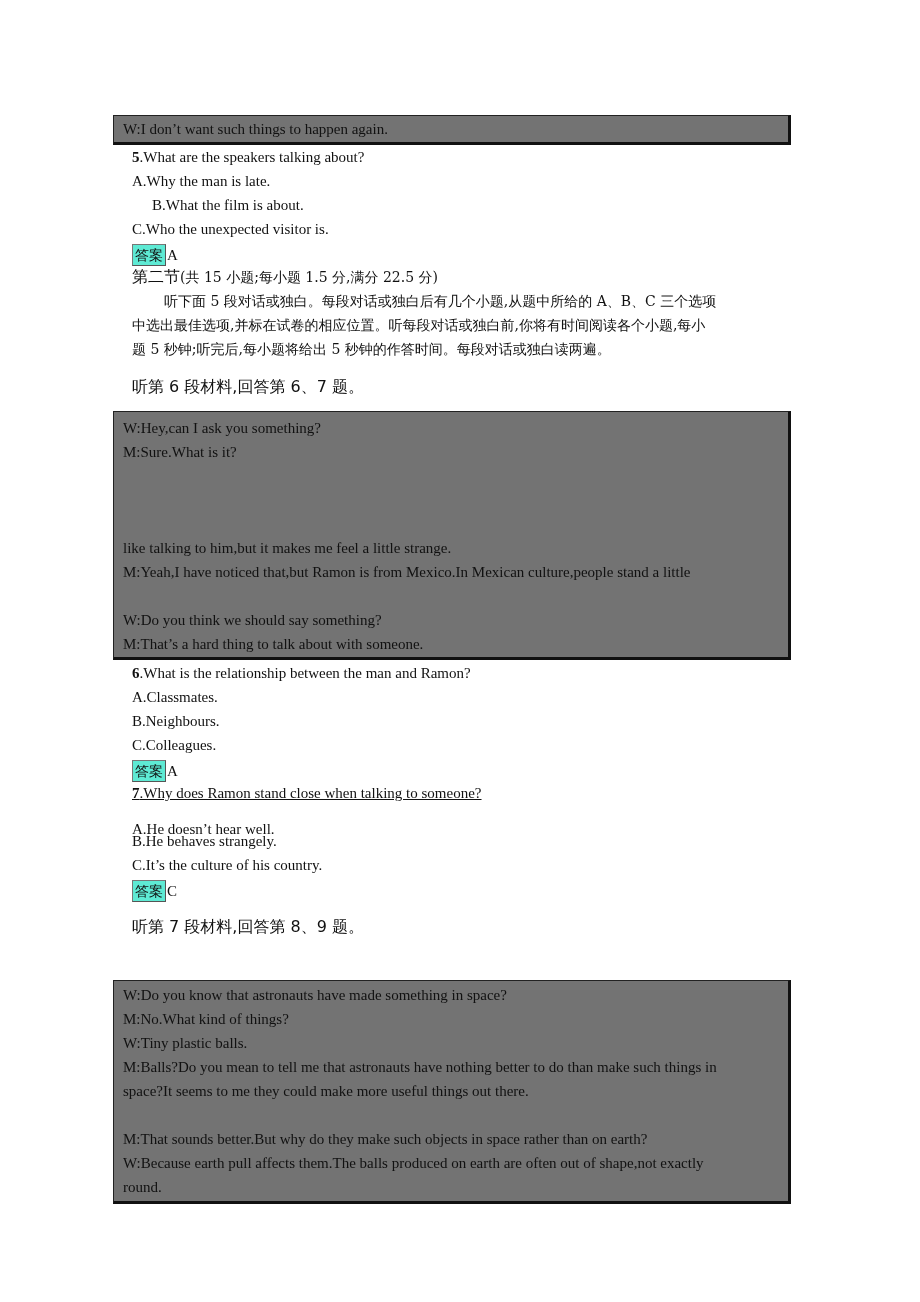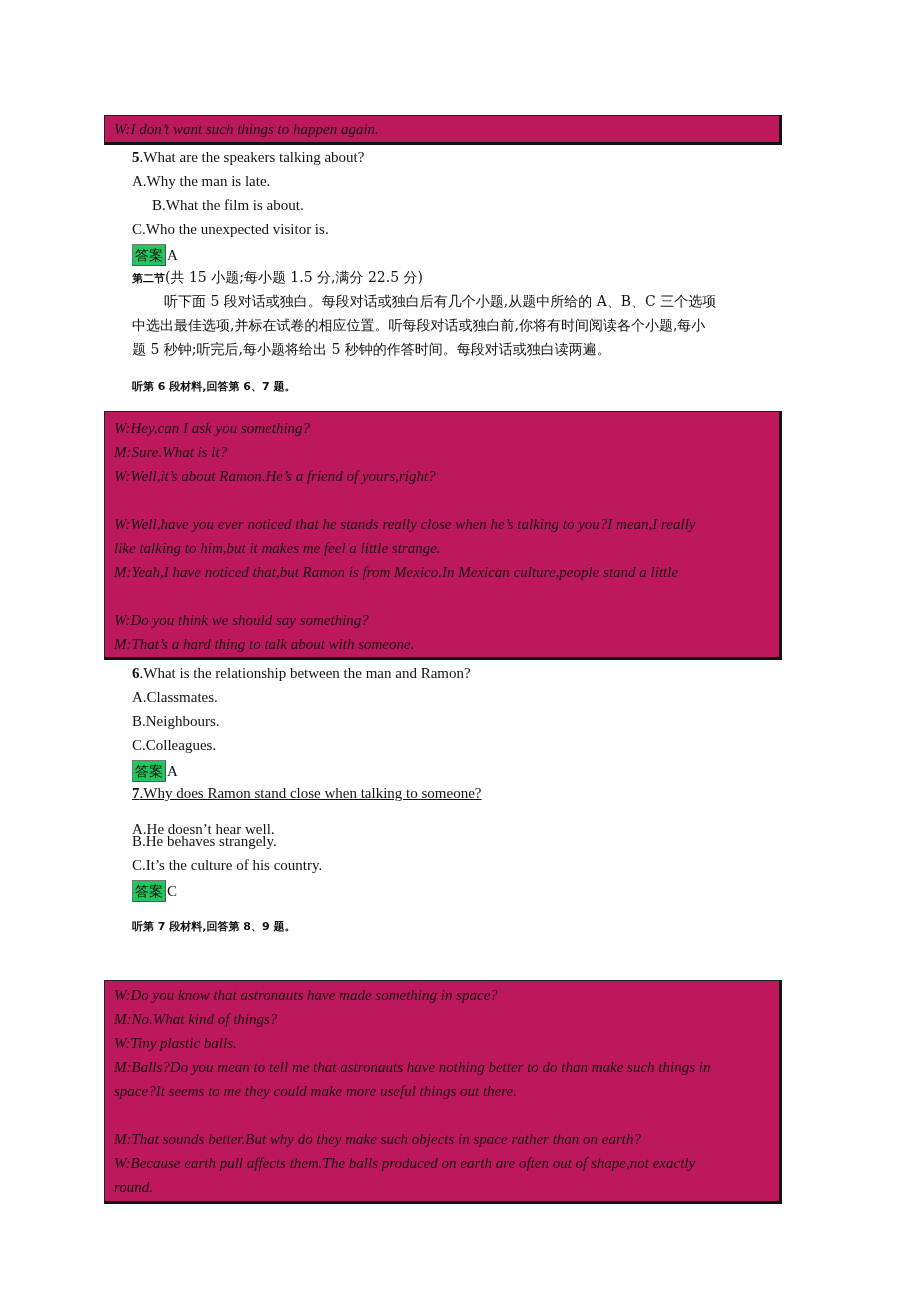--- a/index.html
+++ b/index.html
@@ -4,34 +4,34 @@
 <style>
   html, body { margin: 0; padding: 0; background: #ffffff; }
   body {
     width: 920px; height: 1302px; position: relative; overflow: hidden;
     font-family: "Liberation Serif", "DejaVu Serif", serif;
     font-size: 15px; color: #111;
   }
   .page { position: absolute; left: 0; top: 0; width: 920px; }
   .line { position: absolute; left: 132px; height: 24px; line-height: 24px; white-space: nowrap; }
   .box {
-    position: absolute; left: 104px; width: 674px;
+    position: absolute; left: 113px; width: 674px;
     border-top: 1px solid #222; border-left: 1px solid #222;
     border-right: 3px solid #111; border-bottom: 3px solid #111;
-    background: #be185d; box-sizing: content-box; font-style: italic;
+    background: #737373; box-sizing: content-box;
   }
   .box .bl { position: absolute; left: 9px; height: 24px; line-height: 24px; white-space: nowrap; }
   .qnum { font-weight: bold; }
   .ans-label {
     display: inline-block; height: 20px; line-height: 20px; padding: 0 2px;
-    background: #22c55e; border: 1px solid #777; border-right-color: #555; border-bottom-color: #555;
+    background: #5eead4; border: 1px solid #777; border-right-color: #555; border-bottom-color: #555;
     font-family: "DejaVu Sans", sans-serif; font-size: 14px; vertical-align: middle; margin-right: 1px;
   }
   .ans-val { vertical-align: middle; }
-  .bold-cn { font-weight: bold; font-family: "DejaVu Sans", sans-serif; font-size: 11px; }
+  .bold-cn { font-weight: normal; font-family: "DejaVu Sans", sans-serif; font-size: 16px; }
   .cn { font-family: "DejaVu Serif", serif; font-size: 14px; }
   .indent { left: 164px; }
 </style>
 </head>
 <body>
 
 <div class="page">
 
   <div class="box" style="top:115px; height:26px;">
     <div class="bl" style="top:1px;">W:I don’t want such things to happen again.</div>
@@ -52,22 +52,20 @@
   </div>
   <div class="line indent cn" style="top:289px;">听下面 5 段对话或独白。每段对话或独白后有几个小题,从题中所给的 A、B、C 三个选项</div>
   <div class="line cn" style="top:313px;">中选出最佳选项,并标在试卷的相应位置。听每段对话或独白前,你将有时间阅读各个小题,每小</div>
   <div class="line cn" style="top:337px;">题 5 秒钟;听完后,每小题将给出 5 秒钟的作答时间。每段对话或独白读两遍。</div>
 
   <div class="line bold-cn" style="top:375px;">听第 6 段材料,回答第 6、7 题。</div>
 
   <div class="box" style="top:411px; height:245px;">
     <div class="bl" style="top:4px;">W:Hey,can I ask you something?</div>
     <div class="bl" style="top:28px;">M:Sure.What is it?</div>
-    <div class="bl" style="top:52px;">W:Well,it’s about Ramon.He’s a friend of yours,right?</div>
-    <div class="bl" style="top:100px;">W:Well,have you ever noticed that he stands really close when he’s talking to you?I mean,I really</div>
     <div class="bl" style="top:124px;">like talking to him,but it makes me feel a little strange.</div>
     <div class="bl" style="top:148px;">M:Yeah,I have noticed that,but Ramon is from Mexico.In Mexican culture,people stand a little</div>
     <div class="bl" style="top:196px;">W:Do you think we should say something?</div>
     <div class="bl" style="top:220px;">M:That’s a hard thing to talk about with someone.</div>
   </div>
 
   <div class="line" style="top:661px;">
     <span class="qnum">6</span><span>.What is the relationship between the man and Ramon?</span>
   </div>
   <div class="line" style="top:685px;">A.Classmates.</div>

